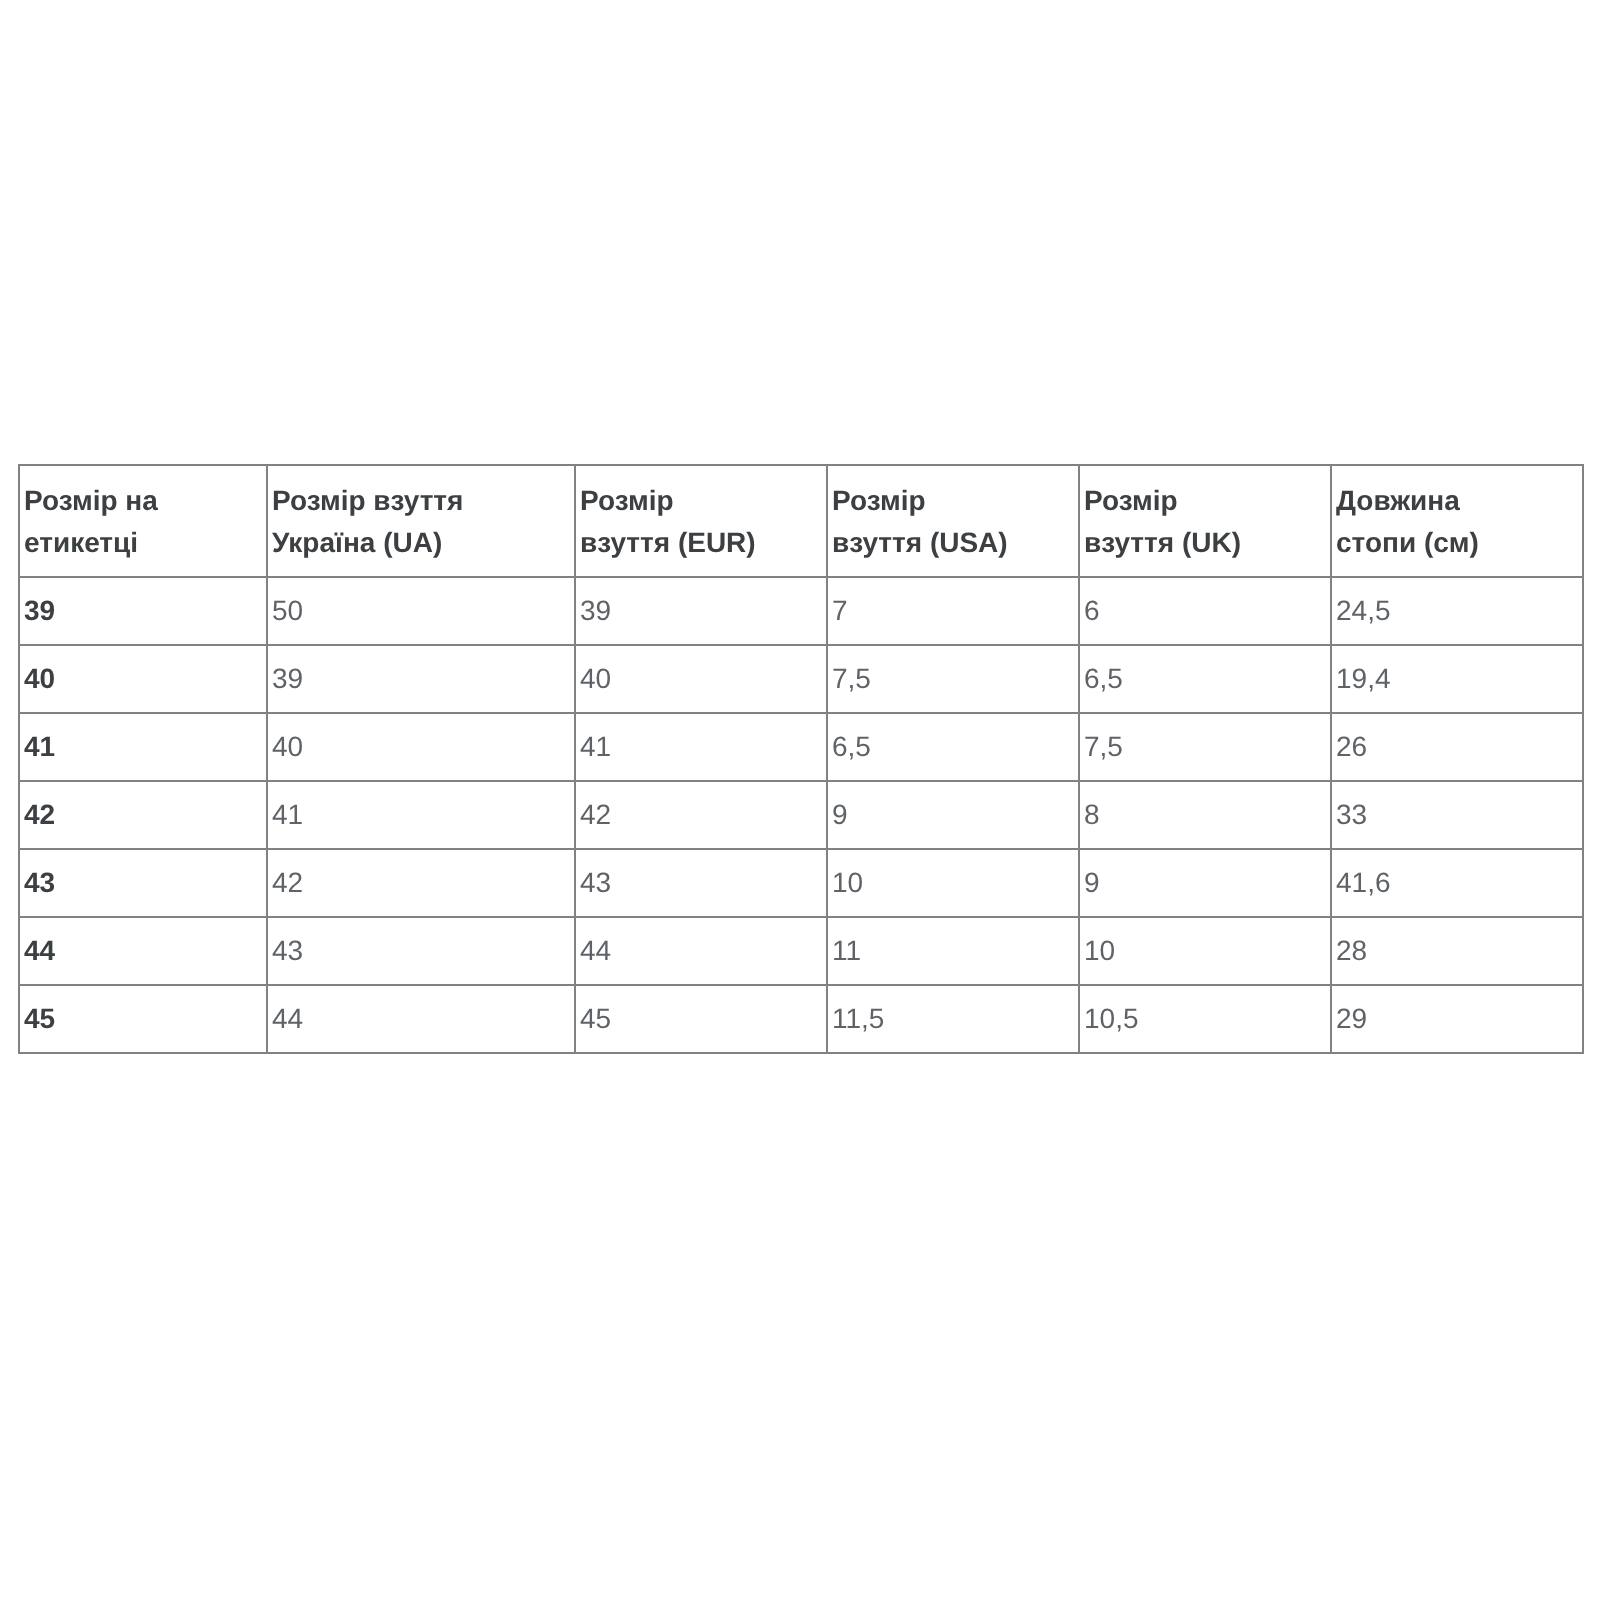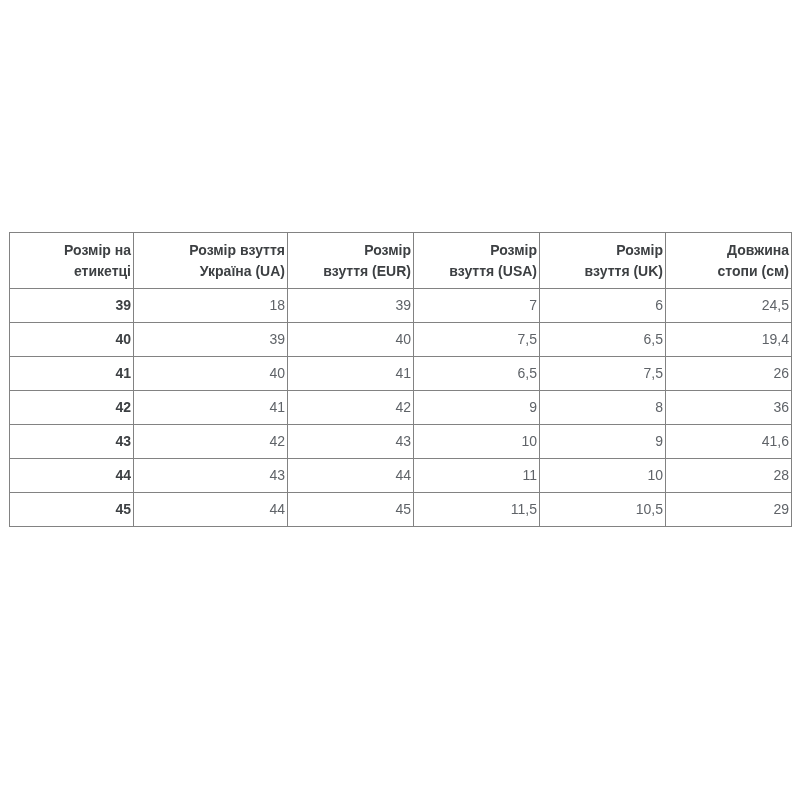--- a/index.html
+++ b/index.html
@@ -20,21 +20,21 @@
     position: absolute;
     left: 9px;
     top: 232px;
     width: 782px;
     border-collapse: collapse;
     table-layout: fixed;
   }
   table.size-table th,
   table.size-table td {
     border: 1px solid #828282;
-    text-align: right;
+    text-align: left;
     vertical-align: middle;
     font-size: 14px;
     line-height: 1.45;
     background: #ffffff;
   }
   table.size-table th {
     height: 56px;
     font-weight: bold;
     color: #3d4043;
     white-space: pre-line;
@@ -82,21 +82,21 @@
 взуття (USA)</th>
           <th>Розмір
 взуття (UK)</th>
           <th>Довжина
 стопи (см)</th>
         </tr>
     </thead>
     <tbody>
         <tr>
           <td class="label-col">39</td>
-          <td>18</td>
+          <td>50</td>
           <td>39</td>
           <td>7</td>
           <td>6</td>
           <td>24,5</td>
         </tr>
         <tr>
           <td class="label-col">40</td>
           <td>39</td>
           <td>40</td>
           <td>7,5</td>
@@ -110,21 +110,21 @@
           <td>6,5</td>
           <td>7,5</td>
           <td>26</td>
         </tr>
         <tr>
           <td class="label-col">42</td>
           <td>41</td>
           <td>42</td>
           <td>9</td>
           <td>8</td>
-          <td>36</td>
+          <td>33</td>
         </tr>
         <tr>
           <td class="label-col">43</td>
           <td>42</td>
           <td>43</td>
           <td>10</td>
           <td>9</td>
           <td>41,6</td>
         </tr>
         <tr>

